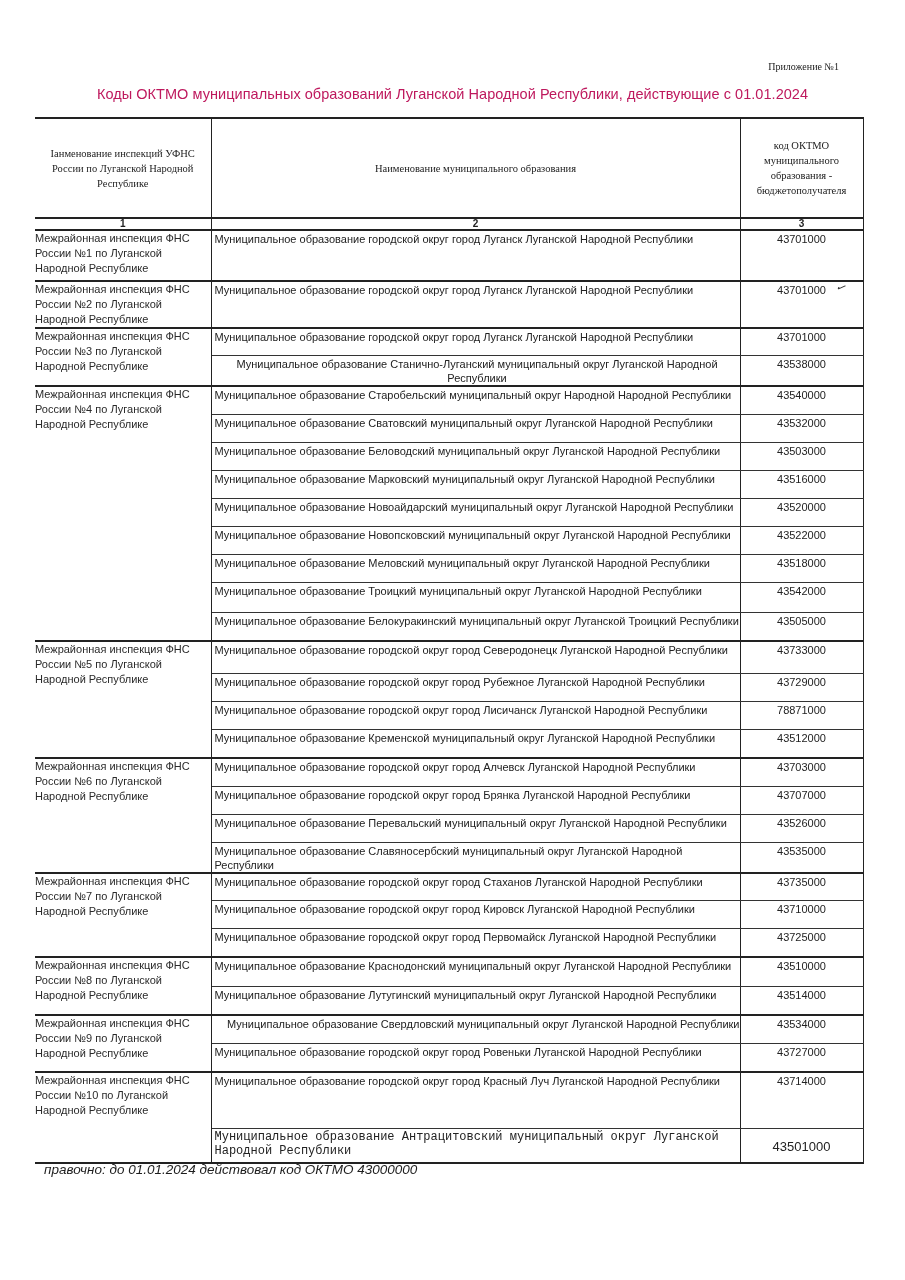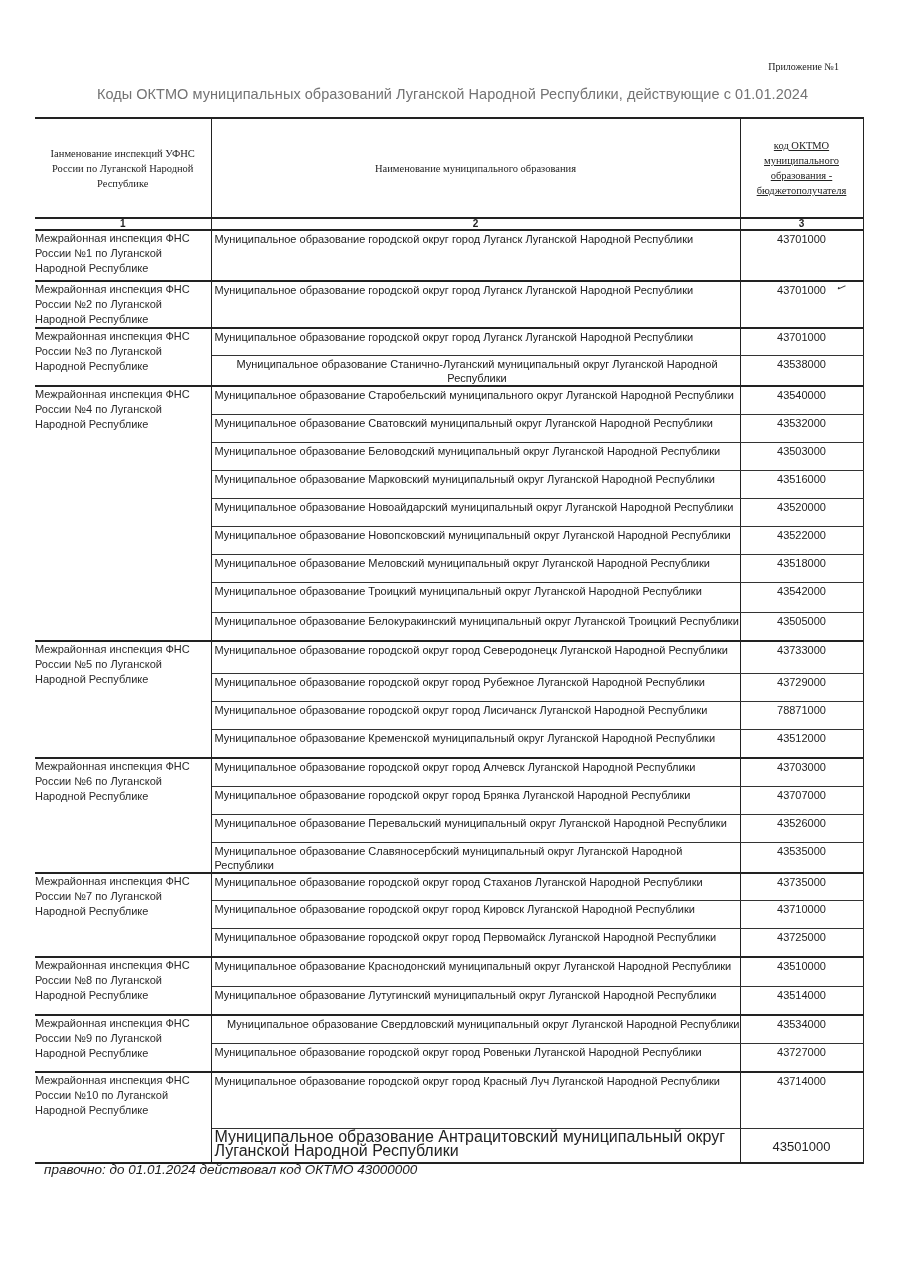--- a/index.html
+++ b/index.html
@@ -1,48 +1,48 @@
 <!DOCTYPE html>
 <html><head>
 <meta charset="utf-8">
 <style>
   html, body { margin: 0; padding: 0; background: #ffffff; }
   body { width: 905px; height: 1280px; position: relative; overflow: hidden;
          font-family: "Liberation Sans", sans-serif; color: #1a1a1a; }
   .appendix { position: absolute; top: 61px; right: 66px; font-family: "Liberation Serif", serif;
               font-size: 10px; color: #222; }
   .doc-title { position: absolute; top: 86px; left: 0; width: 905px; text-align: center;
-               font-size: 14.5px; color: #737373; letter-spacing: 0.05px; }
+               font-size: 14.5px; color: #be185d; letter-spacing: 0.05px; }
   table.oktmo { position: absolute; top: 117px; left: 35px; width: 828px; border-collapse: collapse;
                 table-layout: fixed; }
   table.oktmo col.c1 { width: 176px; }
   table.oktmo col.c2 { width: 529px; }
   table.oktmo col.c3 { width: 123px; }
   table.oktmo td, table.oktmo th { padding: 0; font-weight: normal; vertical-align: top; }
   table.oktmo thead th { border-top: 2px solid #222; border-bottom: 2px solid #222;
                          font-family: "Liberation Serif", serif; font-size: 10.5px; line-height: 15px;
                          height: 98px; vertical-align: middle; text-align: center; color: #222; }
   th.h1 { border-right: 1.5px solid #222; padding: 0 2px !important; }
   th.h2 { border-right: 1.5px solid #222; }
-  th.h3 { border-right: 1.5px solid #222; padding: 0 16px !important; text-decoration: underline; }
+  th.h3 { border-right: 1.5px solid #222; padding: 0 16px !important; }
   tr.numrow td { height: 10px; font-size: 10px; line-height: 10px; text-align: center;
                  border-bottom: 2px solid #222; font-weight: bold; color: #222; }
   tr.numrow td.n1, tr.numrow td.n2 { border-right: 1.5px solid #222; }
   tr.numrow td.n3 { border-right: 1.5px solid #222; }
   td.insp { font-size: 11px; line-height: 15px; text-align: left; vertical-align: middle;
             font-weight: bold; color: #2a2a2a; border-right: 1.5px solid #222;
             border-bottom: 2px solid #222; }
   td.mun { font-size: 11px; line-height: 14px; padding: 1px 0 0 3px !important;
            border-right: 1.5px solid #222; border-bottom: 1px solid #333; color: #222;
            vertical-align: middle; }
   td.code { font-size: 11px; font-weight: bold; text-align: center; padding-top: 2px !important;
             border-right: 1.5px solid #222; border-bottom: 1px solid #333; color: #222; line-height: 12px; }
   tr.last-in-group td.mun, tr.last-in-group td.code { border-bottom: 2px solid #222; }
   td.code.big { font-size: 13px; font-weight: normal; vertical-align: middle; }
-  td.mun.big { font-size: 16px; }
+  td.mun.big { font-size: 12px; font-family: Liberation Mono, monospace; }
   .check-mark { position: absolute; left: 836px; top: 281px; font-size: 11px; color: #333;
                 font-style: italic; transform: rotate(20deg); }
   .footnote { position: absolute; top: 1162px; left: 44px; font-size: 13.5px; font-style: italic;
               color: #1e1e1e; }
 </style>
 </head>
 <body>
 
 <div class="appendix">Приложение №1</div>
 <div class="doc-title">Коды ОКТМО муниципальных образований Луганской Народной Республики, действующие с 01.01.2024</div>
@@ -80,21 +80,21 @@
         <td class="insp" rowspan="2">Межрайонная инспекция ФНС России №3 по Луганской Народной Республике</td>
         <td class="mun" style="height: 25px;">Муниципальное образование  городской округ город Луганск Луганской Народной Республики</td>
         <td class="code">43701000</td>
       </tr>
       <tr class="last-in-group">
         <td class="mun" style="height: 26px; text-align: center;">Муниципальное образование  Станично-Луганский муниципальный округ Луганской Народной Республики</td>
         <td class="code">43538000</td>
       </tr>
       <tr>
         <td class="insp" rowspan="9">Межрайонная инспекция ФНС России №4 по Луганской Народной Республике</td>
-        <td class="mun" style="height: 26px;">Муниципальное образование  Старобельский муниципального округ Луганской Народной Республики</td>
+        <td class="mun" style="height: 26px;">Муниципальное образование  Старобельский муниципальный округ Народной Народной Республики</td>
         <td class="code">43540000</td>
       </tr>
       <tr>
         <td class="mun" style="height: 26px;">Муниципальное образование  Сватовский муниципальный округ Луганской Народной Республики</td>
         <td class="code">43532000</td>
       </tr>
       <tr>
         <td class="mun" style="height: 26px;">Муниципальное образование  Беловодский муниципальный округ Луганской Народной Республики</td>
         <td class="code">43503000</td>
       </tr>

